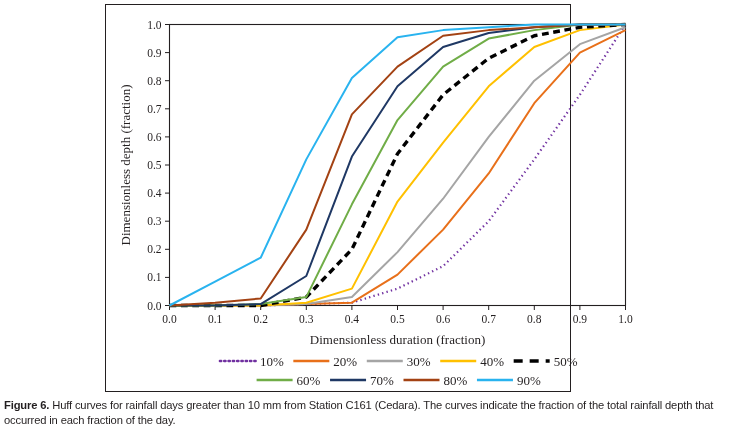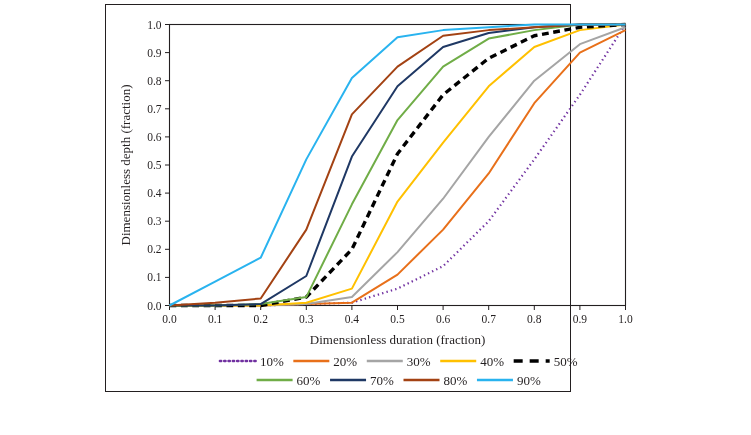--- a/index.html
+++ b/index.html
@@ -167,14 +167,15 @@
         <text x="296.6" y="384.5" class="legend-label">60%</text>
         <line x1="330.05" y1="380" x2="366.05" y2="380" stroke="#1f3864" stroke-width="2.4"></line>
         <text x="370.05" y="384.5" class="legend-label">70%</text>
         <line x1="403.5" y1="380" x2="439.5" y2="380" stroke="#a34213" stroke-width="2.4"></line>
         <text x="443.5" y="384.5" class="legend-label">80%</text>
         <line x1="476.95" y1="380" x2="512.95" y2="380" stroke="#29b3ef" stroke-width="2.4"></line>
         <text x="516.95" y="384.5" class="legend-label">90%</text>
       </g>
   </svg>
 
+  <div id="caption"><span class="caption-label">Figure 6.</span><span> Huff curves for rainfall days greater than 10 mm from Station C161 (Cedara). The curves indicate the fraction of the total rainfall depth that occurred in each fraction of the day.</span></div>
 
 </div>
 
 </body></html>

